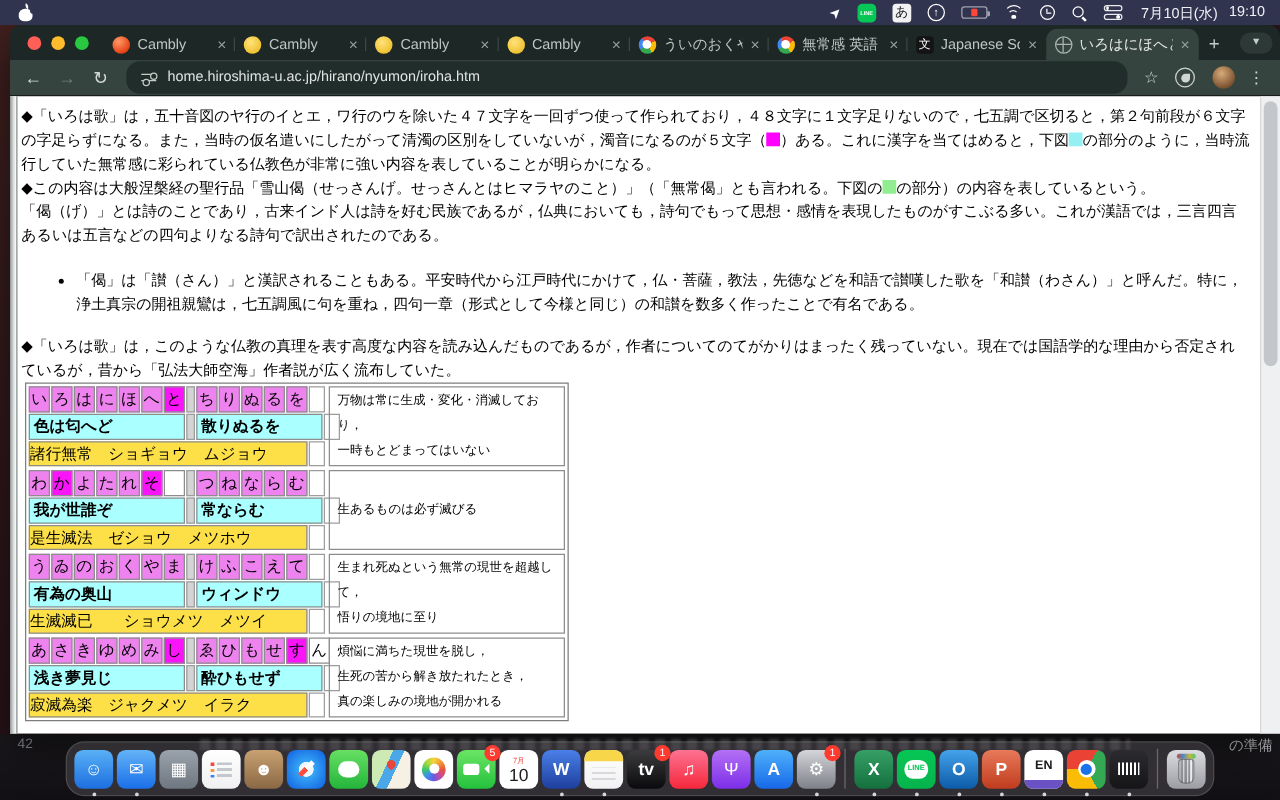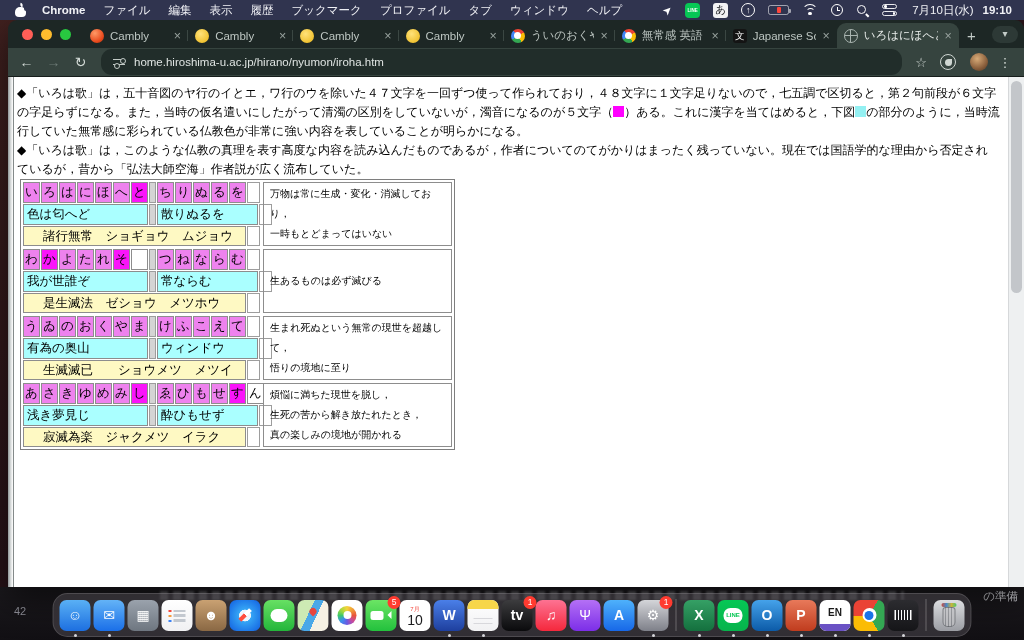--- a/index.html
+++ b/index.html
@@ -44,21 +44,21 @@
   .clk::after { content:""; position:absolute; left:4.3px; top:4.5px; width:3.5px; height:1.2px; background:#fff; }
   .spot { position:relative; width:13px; height:13px; }
   .spot::before { content:""; position:absolute; left:1px; top:1px; width:7px; height:7px;
     border:1.5px solid #fff; border-radius:50%; }
   .spot::after { content:""; position:absolute; left:9.5px; top:9.5px; width:4px; height:1.6px;
     background:#fff; transform:rotate(45deg); transform-origin:left center; }
   .cc { display:flex; flex-direction:column; gap:2px; }
   .cc i { position:relative; width:15px; height:5px; border:1px solid rgba(255,255,255,.9); border-radius:3px; }
   .cc i::after { content:""; position:absolute; top:.4px; width:2.6px; height:2.6px; background:#fff; border-radius:50%; }
   .cc i:first-child::after { left:1px; } .cc i:last-child::after { right:1px; }
-  .mdate { margin-left:2px; } .mtime { margin-left:-4px;font-weight:bold; }
+  .mdate { margin-left:2px; } .mtime { margin-left:-4px; }
 
   
   .window { position:absolute; left:8px; top:20px; right:0; bottom:53px; border-radius:9px 9px 0 0;
     overflow:hidden; box-shadow:0 12px 34px rgba(0,0,0,.55); display:flex; flex-direction:column; z-index:10; }
   .tabstrip { height:28px; background:#1d2725; display:flex; align-items:flex-end; padding-left:10px; flex:none; }
   .traffic { display:flex; align-items:center; gap:8px; height:28px; padding:0 12px 0 4px; }
   .traffic i { width:11px; height:11px; border-radius:50%; }
   .tl-red{ background:#ff5f57; } .tl-yellow{ background:#febc2e; } .tl-green{ background:#28c840; }
   #tabs { display:flex; align-items:flex-end; min-width:0; }
   .tab { position:relative; display:flex; align-items:center; gap:6px; height:25px; width:111px;
@@ -128,32 +128,32 @@
   .block:last-child { margin-bottom:0; }
   .bleft { display:flex; flex-direction:column; gap:1px; width:238px; flex:none; }
   .krow { display:flex; gap:1px; }
   .kc { width:17px; height:21px; border:1px solid #8d8d8d; background:#ee82ee; font-size:12.5px;
     line-height:19px; text-align:center; flex:none; }
   .kc.d { background:#fa14fa; }
   .kc.b, .kc.w { background:#fff; }
   .ksep { width:7px; border:1px solid #9d9d9d; background:#d4d4d4; flex:none; }
   .ktrail { width:13px; border:1px solid #9d9d9d; background:#fff; flex:none; }
   .cy { height:21px; border:1px solid #8d8d8d; background:#aaffff; font-size:12.5px; line-height:19px;
-    padding-left:3px; white-space:nowrap; overflow:hidden; flex:none; }
+    padding-left:3px; white-space:nowrap; overflow:hidden; flex:none;font-weight:bold; }
   .cy.c1 { width:125px; } .cy.c2 { width:101px; }
-  .gr { width:223px; height:20px; border:1px solid #8d8d8d; background:#fef9c3; font-size:12.5px;
-    line-height:18px; padding-left:19px; white-space:nowrap; overflow:hidden; flex:none; }
+  .gr { width:223px; height:20px; border:1px solid #8d8d8d; background:#fde047; font-size:12.5px;
+    line-height:18px; padding-left:0; white-space:nowrap; overflow:hidden; flex:none; }
   .gtrail { width:13px; height:20px; border:1px solid #9d9d9d; background:#fff; flex:none; }
   .meaning { flex:1; border:1px solid #8d8d8d; display:flex; flex-direction:column; justify-content:center;
     padding:1px 6px; font-size:10px; line-height:20px; white-space:pre-line; }
 
   
   .behind { position:absolute; left:0; right:0; bottom:0; height:53px;
     background:linear-gradient(#1b191d,#121014); z-index:5; }
-  .counter { position:absolute; left:14px; top:18px; color:#8f8f98; font-size:11px;text-align:center; }
+  .counter { position:absolute; left:14px; top:2px; color:#8f8f98; font-size:11px;text-align:center; }
   .peek { position:absolute; right:6px; top:2px; color:#c9c9ce; font-size:11.5px; }
   .blurline { position:absolute; left:160px; right:120px; top:4px; height:9px; opacity:.35;
     background:repeating-linear-gradient(90deg,#b9b9bf 0 8px,transparent 8px 13px); filter:blur(1.2px); }
 
   .dock { position:absolute; left:50%; transform:translateX(-50%); bottom:3px; height:44px;
     background:rgba(88,84,92,.45); border:1px solid rgba(255,255,255,.14); border-radius:15px;
     display:flex; align-items:center; padding:0 6px; gap:3px; z-index:20; }
   .dsep { width:1px; height:32px; background:rgba(255,255,255,.28); margin:0 4px; flex:none; }
   .dicon { position:relative; width:31px; height:31px; border-radius:7px; display:flex; align-items:center;
     justify-content:center; color:#fff; flex:none; }
@@ -212,32 +212,20 @@
 </style>
 </head>
 <body>
 
 <div class="desktop">
 
   <div class="menubar">
     <span class="apple">
         <i></i>
       </span>
-    <nav id="menu-items">
-        <span class="mitem bold">Chrome</span>
-        <span class="mitem">ファイル</span>
-        <span class="mitem">編集</span>
-        <span class="mitem">表示</span>
-        <span class="mitem">履歴</span>
-        <span class="mitem">ブックマーク</span>
-        <span class="mitem">プロファイル</span>
-        <span class="mitem">タブ</span>
-        <span class="mitem">ウィンドウ</span>
-        <span class="mitem">ヘルプ</span>
-      </nav>
     <div class="menu-right">
       <span class="mi loc"></span>
       <span class="mi line-mini">LINE</span>
       <span class="mi ime">あ</span>
       <span class="mi circ-up"></span>
       <span class="mi batt">
           <i></i>
         </span>
       <span class="mi wifi">
           <i></i>
@@ -319,20 +307,27 @@
       <span class="star"></span>
       <span class="ext"></span>
       <span class="avatar"></span>
       <span class="dots"></span>
     </div>
 
     <div class="content">
       <div class="frameborder"></div>
       <div class="page">
         <p class="pblock"><span>◆「いろは歌」は，五十音図のヤ行のイとエ，ワ行のウを除いた４７文字を一回ずつ使って作られており，４８文字に１文字足りないので，七五調で区切ると，第２句前段が６文字の字足らずになる。また，当時の仮名遣いにしたがって清濁の区別をしていないが，濁音になるのが５文字（</span><span class="sq m"></span><span>）ある。これに漢字を当てはめると，下図</span><span class="sq c"></span><span>の部分のように，当時流行していた無常感に彩られている仏教色が非常に強い内容を表していることが明らかになる。</span></p>
+        <div class="pblock">
+          <p><span>◆この内容は大般涅槃経の聖行品「雪山偈（せっさんげ。せっさんとはヒマラヤのこと）」（「無常偈」とも言われる。下図の</span><span class="sq g"></span><span>の部分）の内容を表しているという。</span></p>
+          <p>「偈（げ）」とは詩のことであり，古来インド人は詩を好む民族であるが，仏典においても，詩句でもって思想・感情を表現したものがすこぶる多い。これが漢語では，三言四言あるいは五言などの四句よりなる詩句で訳出されたのである。</p>
+        </div>
+        <ul class="note">
+          <li>「偈」は「讃（さん）」と漢訳されることもある。平安時代から江戸時代にかけて，仏・菩薩，教法，先徳などを和語で讃嘆した歌を「和讃（わさん）」と呼んだ。特に，浄土真宗の開祖親鸞は，七五調風に句を重ね，四句一章（形式として今様と同じ）の和讃を数多く作ったことで有名である。</li>
+        </ul>
         <p class="pblock">◆「いろは歌」は，このような仏教の真理を表す高度な内容を読み込んだものであるが，作者についてのてがかりはまったく残っていない。現在では国語学的な理由から否定されているが，昔から「弘法大師空海」作者説が広く流布していた。</p>
         <div id="iroha-table"><div class="block">
               <div class="bleft">
                 <div class="krow">
                   <span class="kc">い</span>
                   <span class="kc">ろ</span>
                   <span class="kc">は</span>
                   <span class="kc">に</span>
                   <span class="kc">ほ</span>
                   <span class="kc">へ</span>

